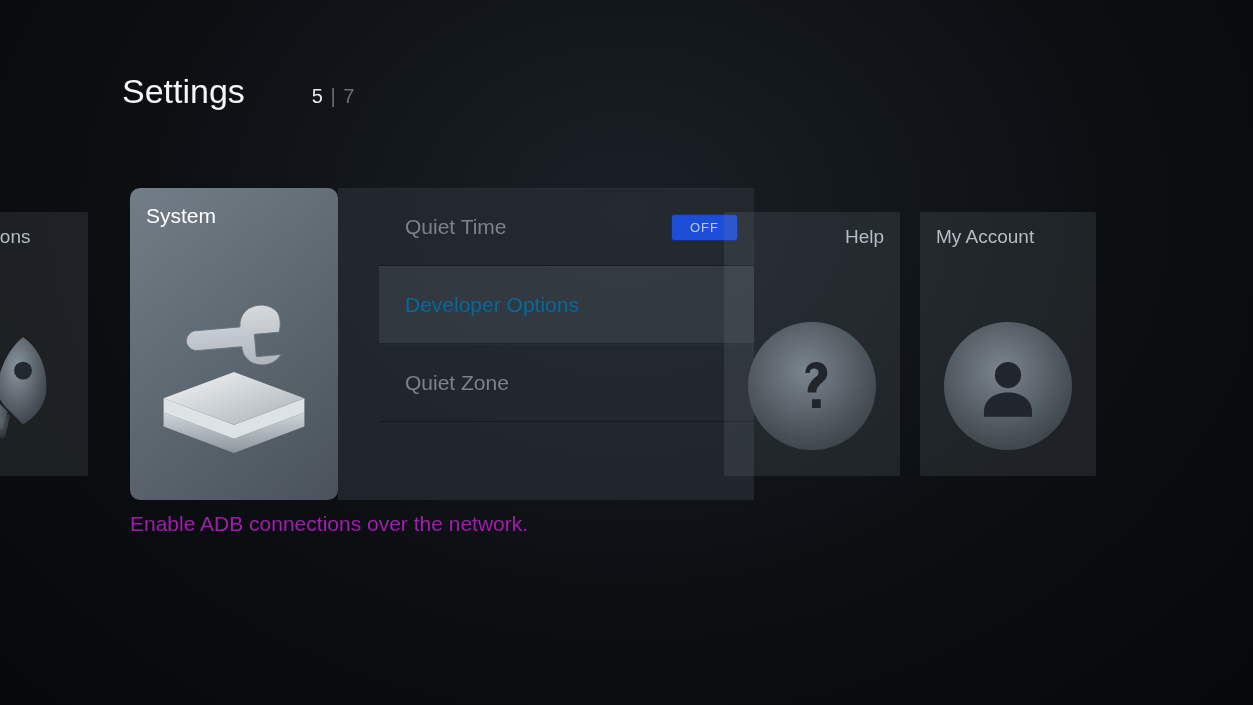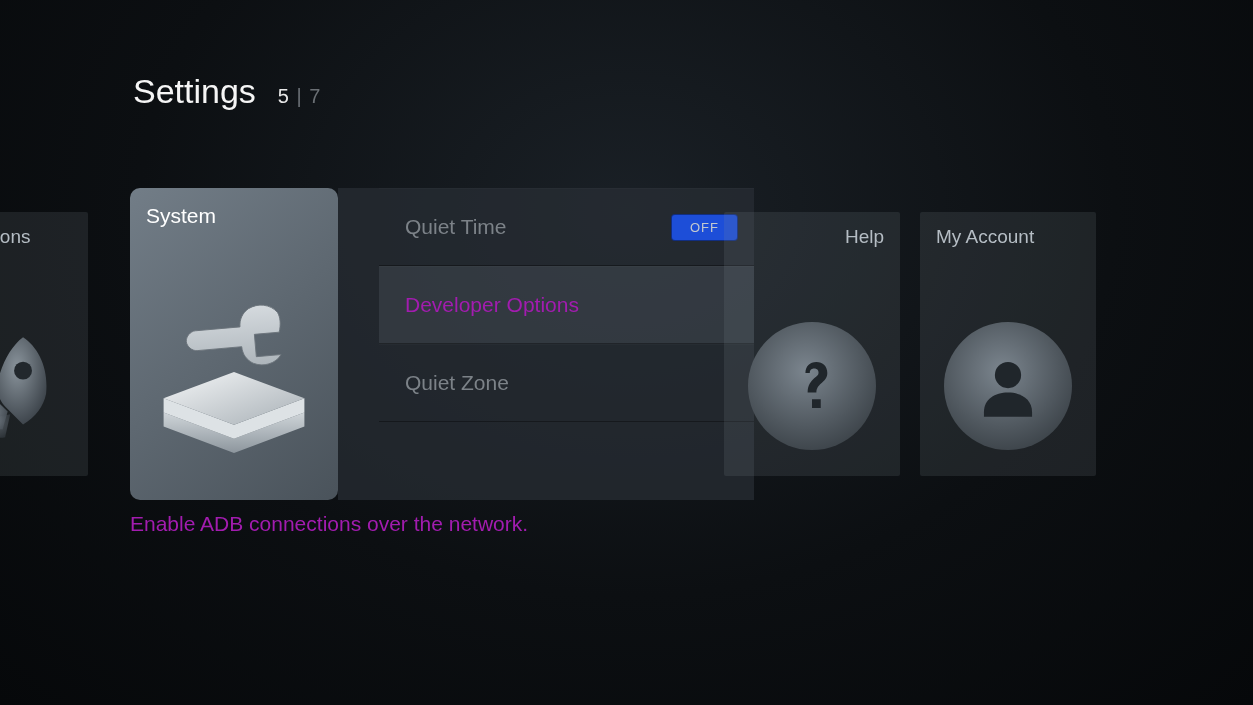--- a/index.html
+++ b/index.html
@@ -6,24 +6,25 @@
   html, body { width: 1253px; height: 705px; overflow: hidden; }
   body {
     background: radial-gradient(ellipse at 50% 30%, #1a2026 0%, #0c0f12 55%, #06080a 100%);
     font-family: "Helvetica Neue", Helvetica, Arial, sans-serif;
     color: #f0f0f0;
     position: relative;
   }
 
   .header {
     position: absolute;
-    left: 133px;
+    left: 122px;
     top: 72px;
     display: flex;
     align-items: baseline;
+    gap: 45px;
   }
   .header-title {
     font-size: 34px;
     font-weight: 400;
     color: #f5f5f5;
     margin-right: 22px;
   }
   .header-count {
     font-size: 20px;
     color: #e8e8e8;
@@ -124,21 +125,21 @@
     border-bottom: 1px solid rgba(0,0,0,0.35);
     border-top: 1px solid rgba(255,255,255,0.02);
     color: #7c8288;
     font-size: 21px;
     cursor: pointer;
     margin-left: 41px;
   }
   .submenu .item .name { flex:1; }
   .submenu .item.selected {
     background: rgba(80,88,97,0.36);
-    color: #a21caf;
+    color: #0369a1;
   }
   .pill {
     background: #1d4ed8;
     color: #c3c9cf;
     font-size: 13px;
     letter-spacing: 1px;
     padding: 5px 18px;
     border-radius: 4px;
     border: 1px solid rgba(0,0,0,0.4);
   }

